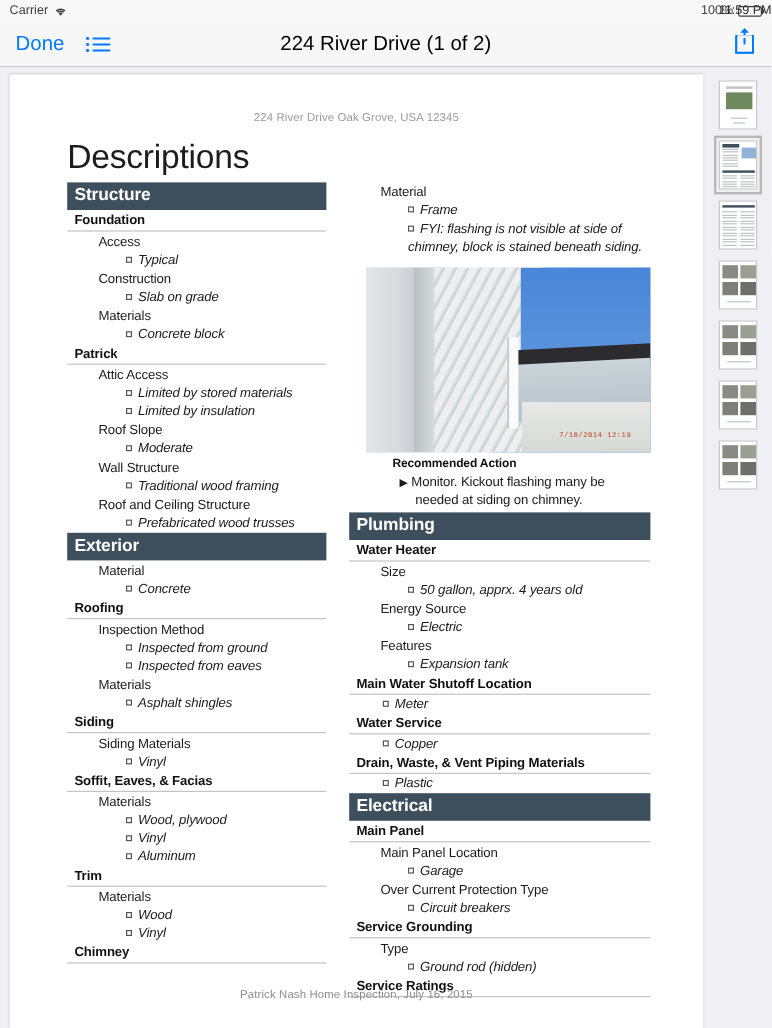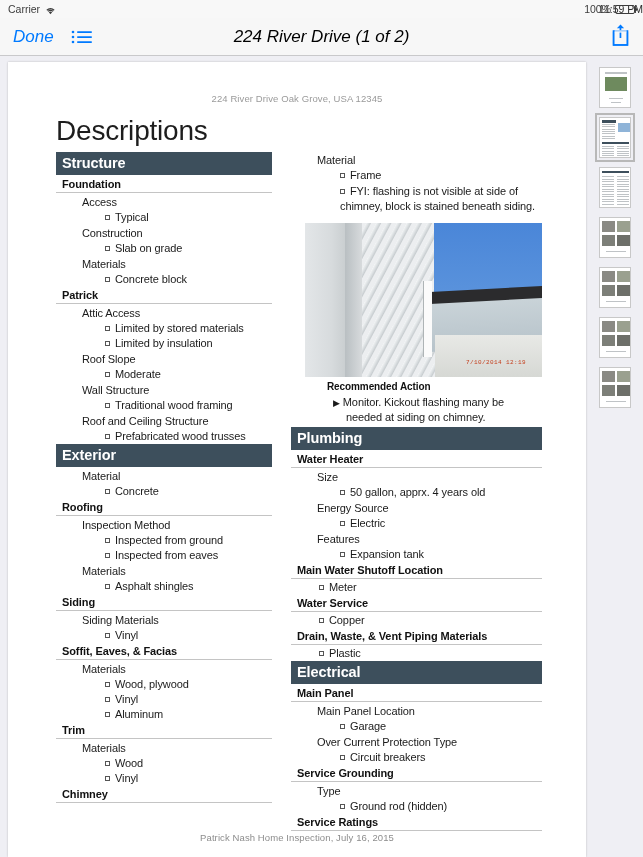--- a/index.html
+++ b/index.html
@@ -37,21 +37,20 @@
     width: 2px; height: 3px; background: #3c3c3c; border-radius: 0 1px 1px 0;
   }
   .battery-fill { height: 100%; background: #3c3c3c; border-radius: 1px; }
 
   
   .navbar {
     height: 38px; background: #f7f7f7;
     border-bottom: 1px solid #c9c9cb;
     display: flex; align-items: center; padding: 0 13px;
     position: relative;
-    font-style: italic;
   }
   .nav-left { display: flex; align-items: center; gap: 17px; z-index: 2; }
   .done-btn { color: #007aff; font-size: 17px; }
   .list-icon { width: 22px; height: 16px; }
   .nav-title {
     position: absolute; left: 0; right: 0; text-align: center;
     font-size: 17px; color: #000; font-weight: 400; pointer-events: none;
   }
   .share-btn { margin-left: auto; z-index: 2; }
   .share-icon { width: 19px; height: 24px; }
@@ -93,21 +92,21 @@
     letter-spacing: -.1px;
   }
   .field {
     font-size: 11px; color: #1a1a1a;
     padding: 3px 0 1px 26px;
     letter-spacing: -.1px;
   }
   .value {
     font-size: 11px; color: #1a1a1a;
     padding: 2px 0 1px 49px;
-    position: relative; letter-spacing: -.1px;
+    position: relative; letter-spacing: -.1px; font-style: italic;
   }
   .value.shallow { padding-left: 28px; }
   .value .cb {
     display: inline-block; width: 5px; height: 5px;
     border: 1px solid #555; margin-right: 5px;
     vertical-align: 1px;
   }
   .value.wrap { padding-right: 4px; line-height: 1.32; }
   .value.wrap .cb { vertical-align: 1px; }
   .action-row {
@@ -177,21 +176,21 @@
     width: 32px; height: 41px; background: #fff;
     border: 1px solid #c8c8c8; position: relative; overflow: hidden;
   }
   .thumb.selected { outline: 2px solid #b8b8b8; outline-offset: 2px; }
   .tl { position: absolute; background: #bfc3c6; }
   .tph { position: absolute; background: #7f8d96; }
   .tbar { position: absolute; background: #3d4f5c; }
 
   
   .page-footer {
-    position: absolute; left: 0; right: 0; bottom: 14px;
+    position: absolute; left: 0; right: 0; bottom: 22px;
     text-align: center; font-size: 9.5px; color: #8d8d8d;
     letter-spacing: .1px;
   }
 </style>
 </head>
 <body>
 
 <div id="app">
 
   <div class="statusbar">

